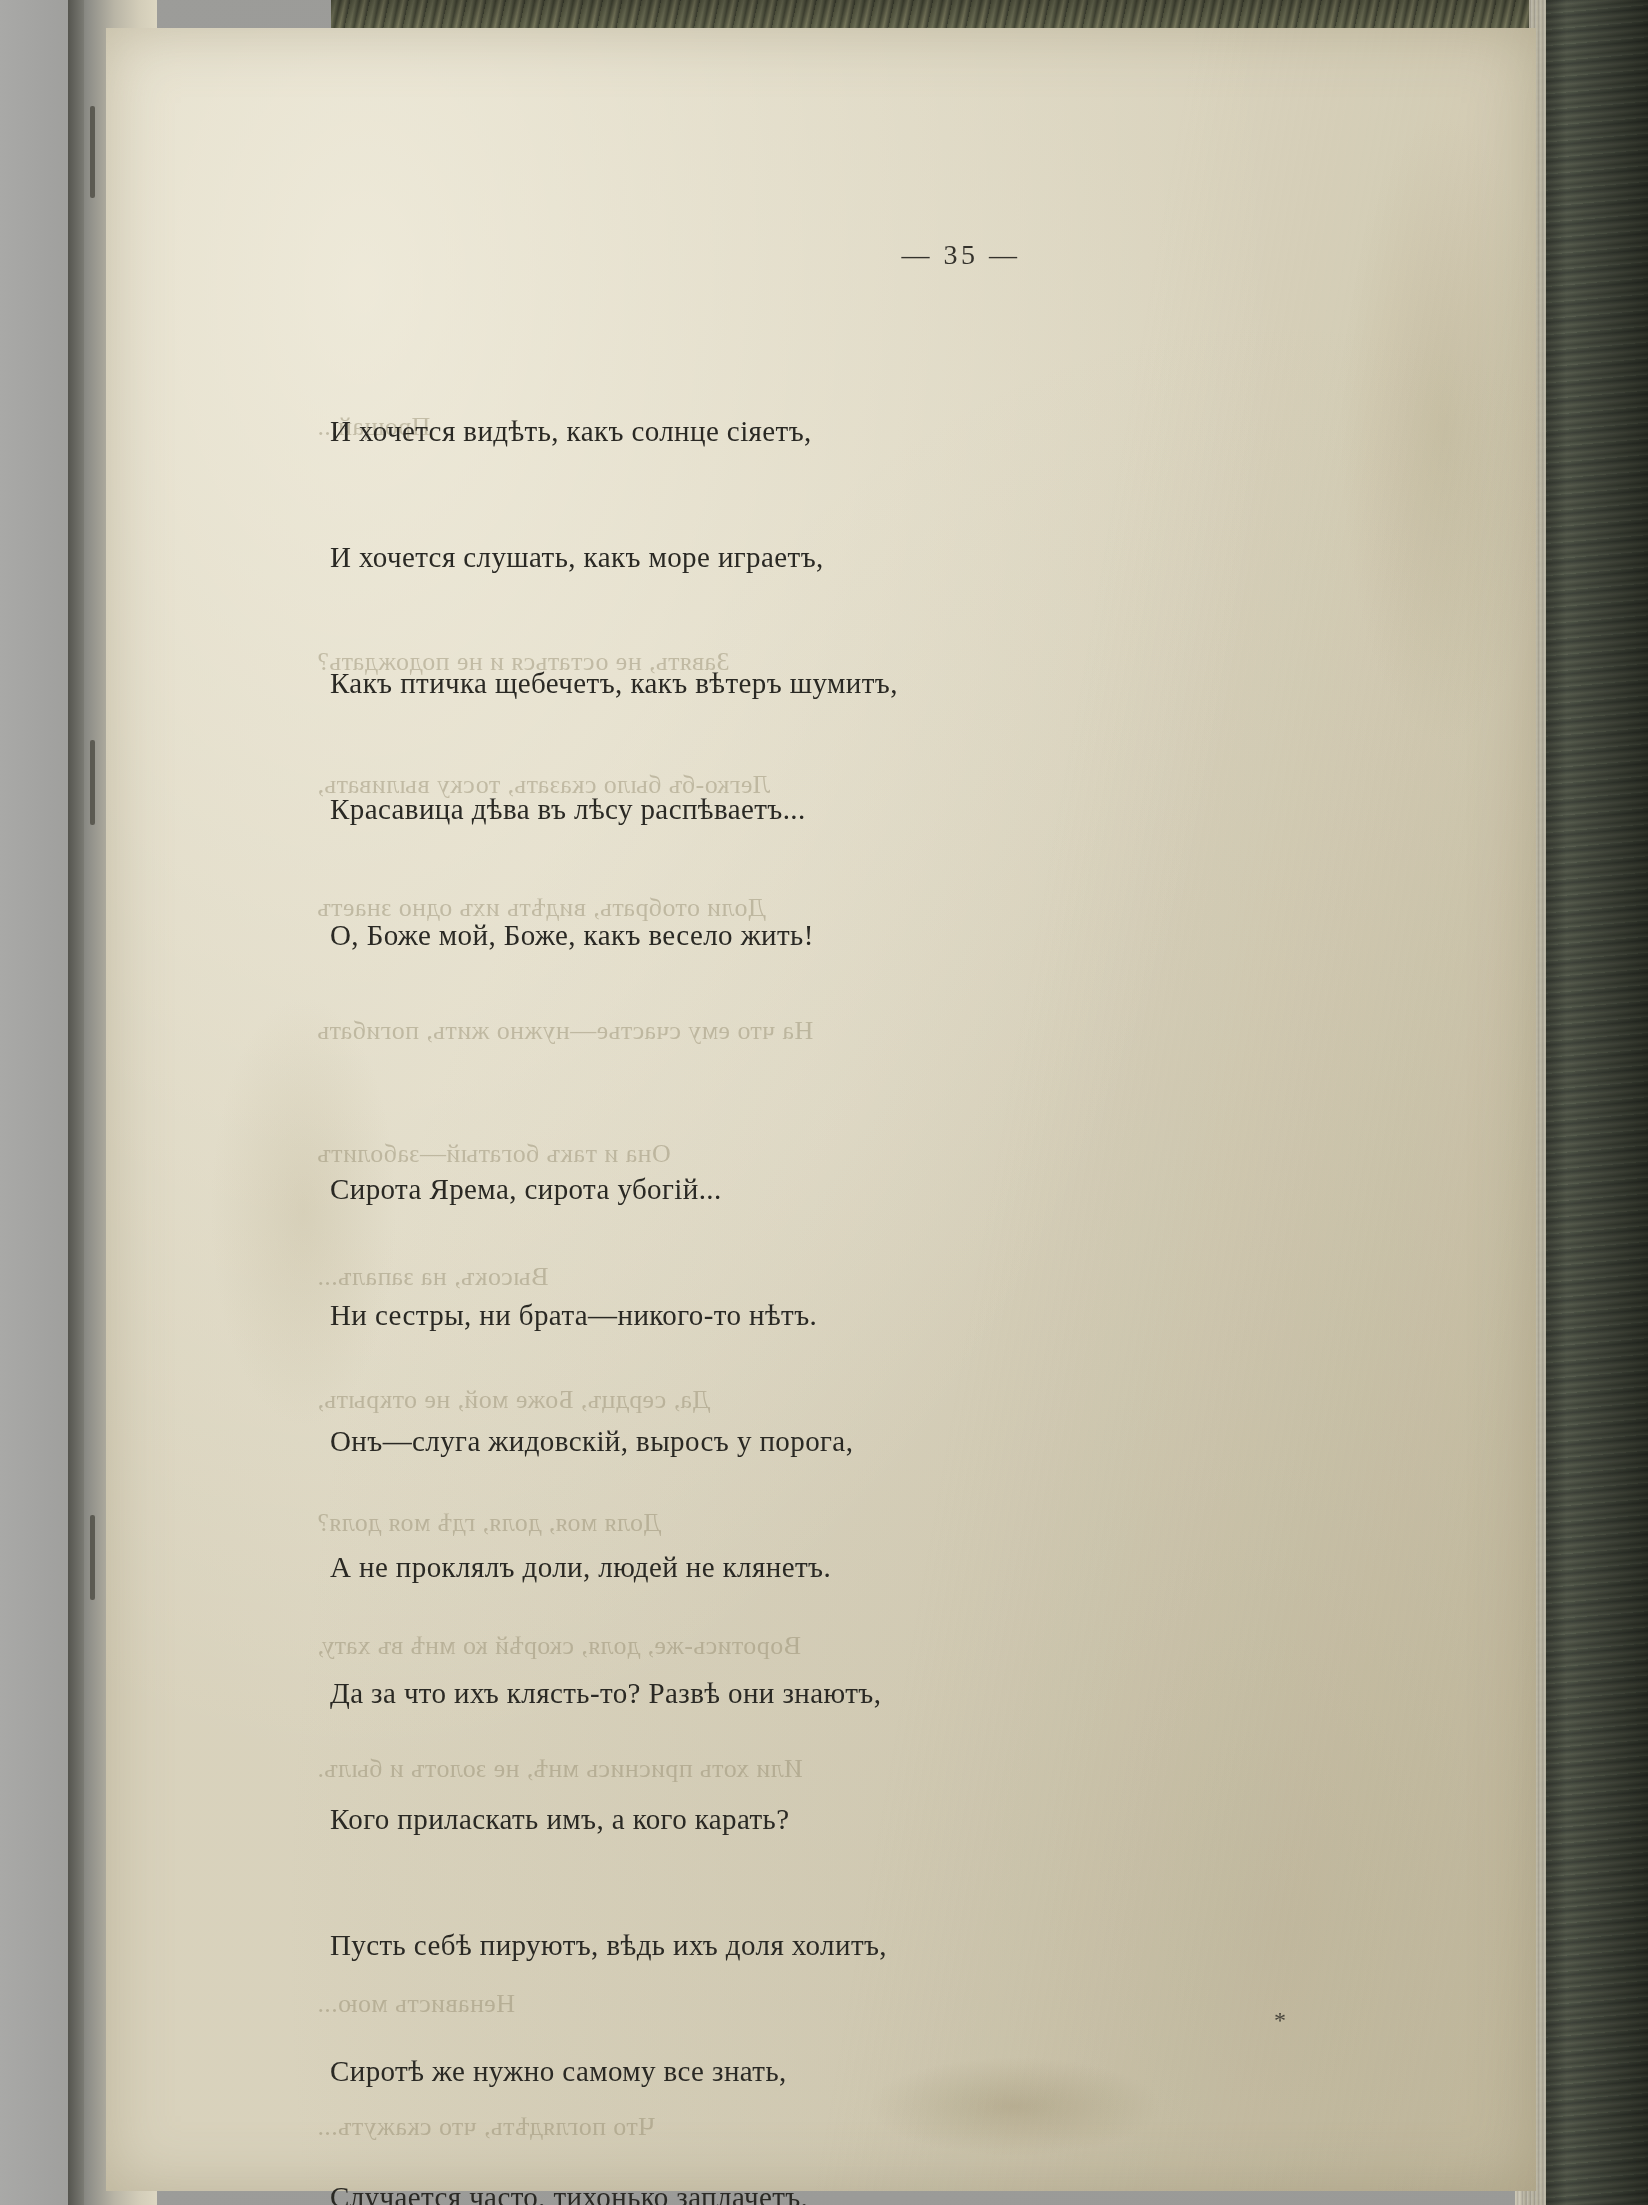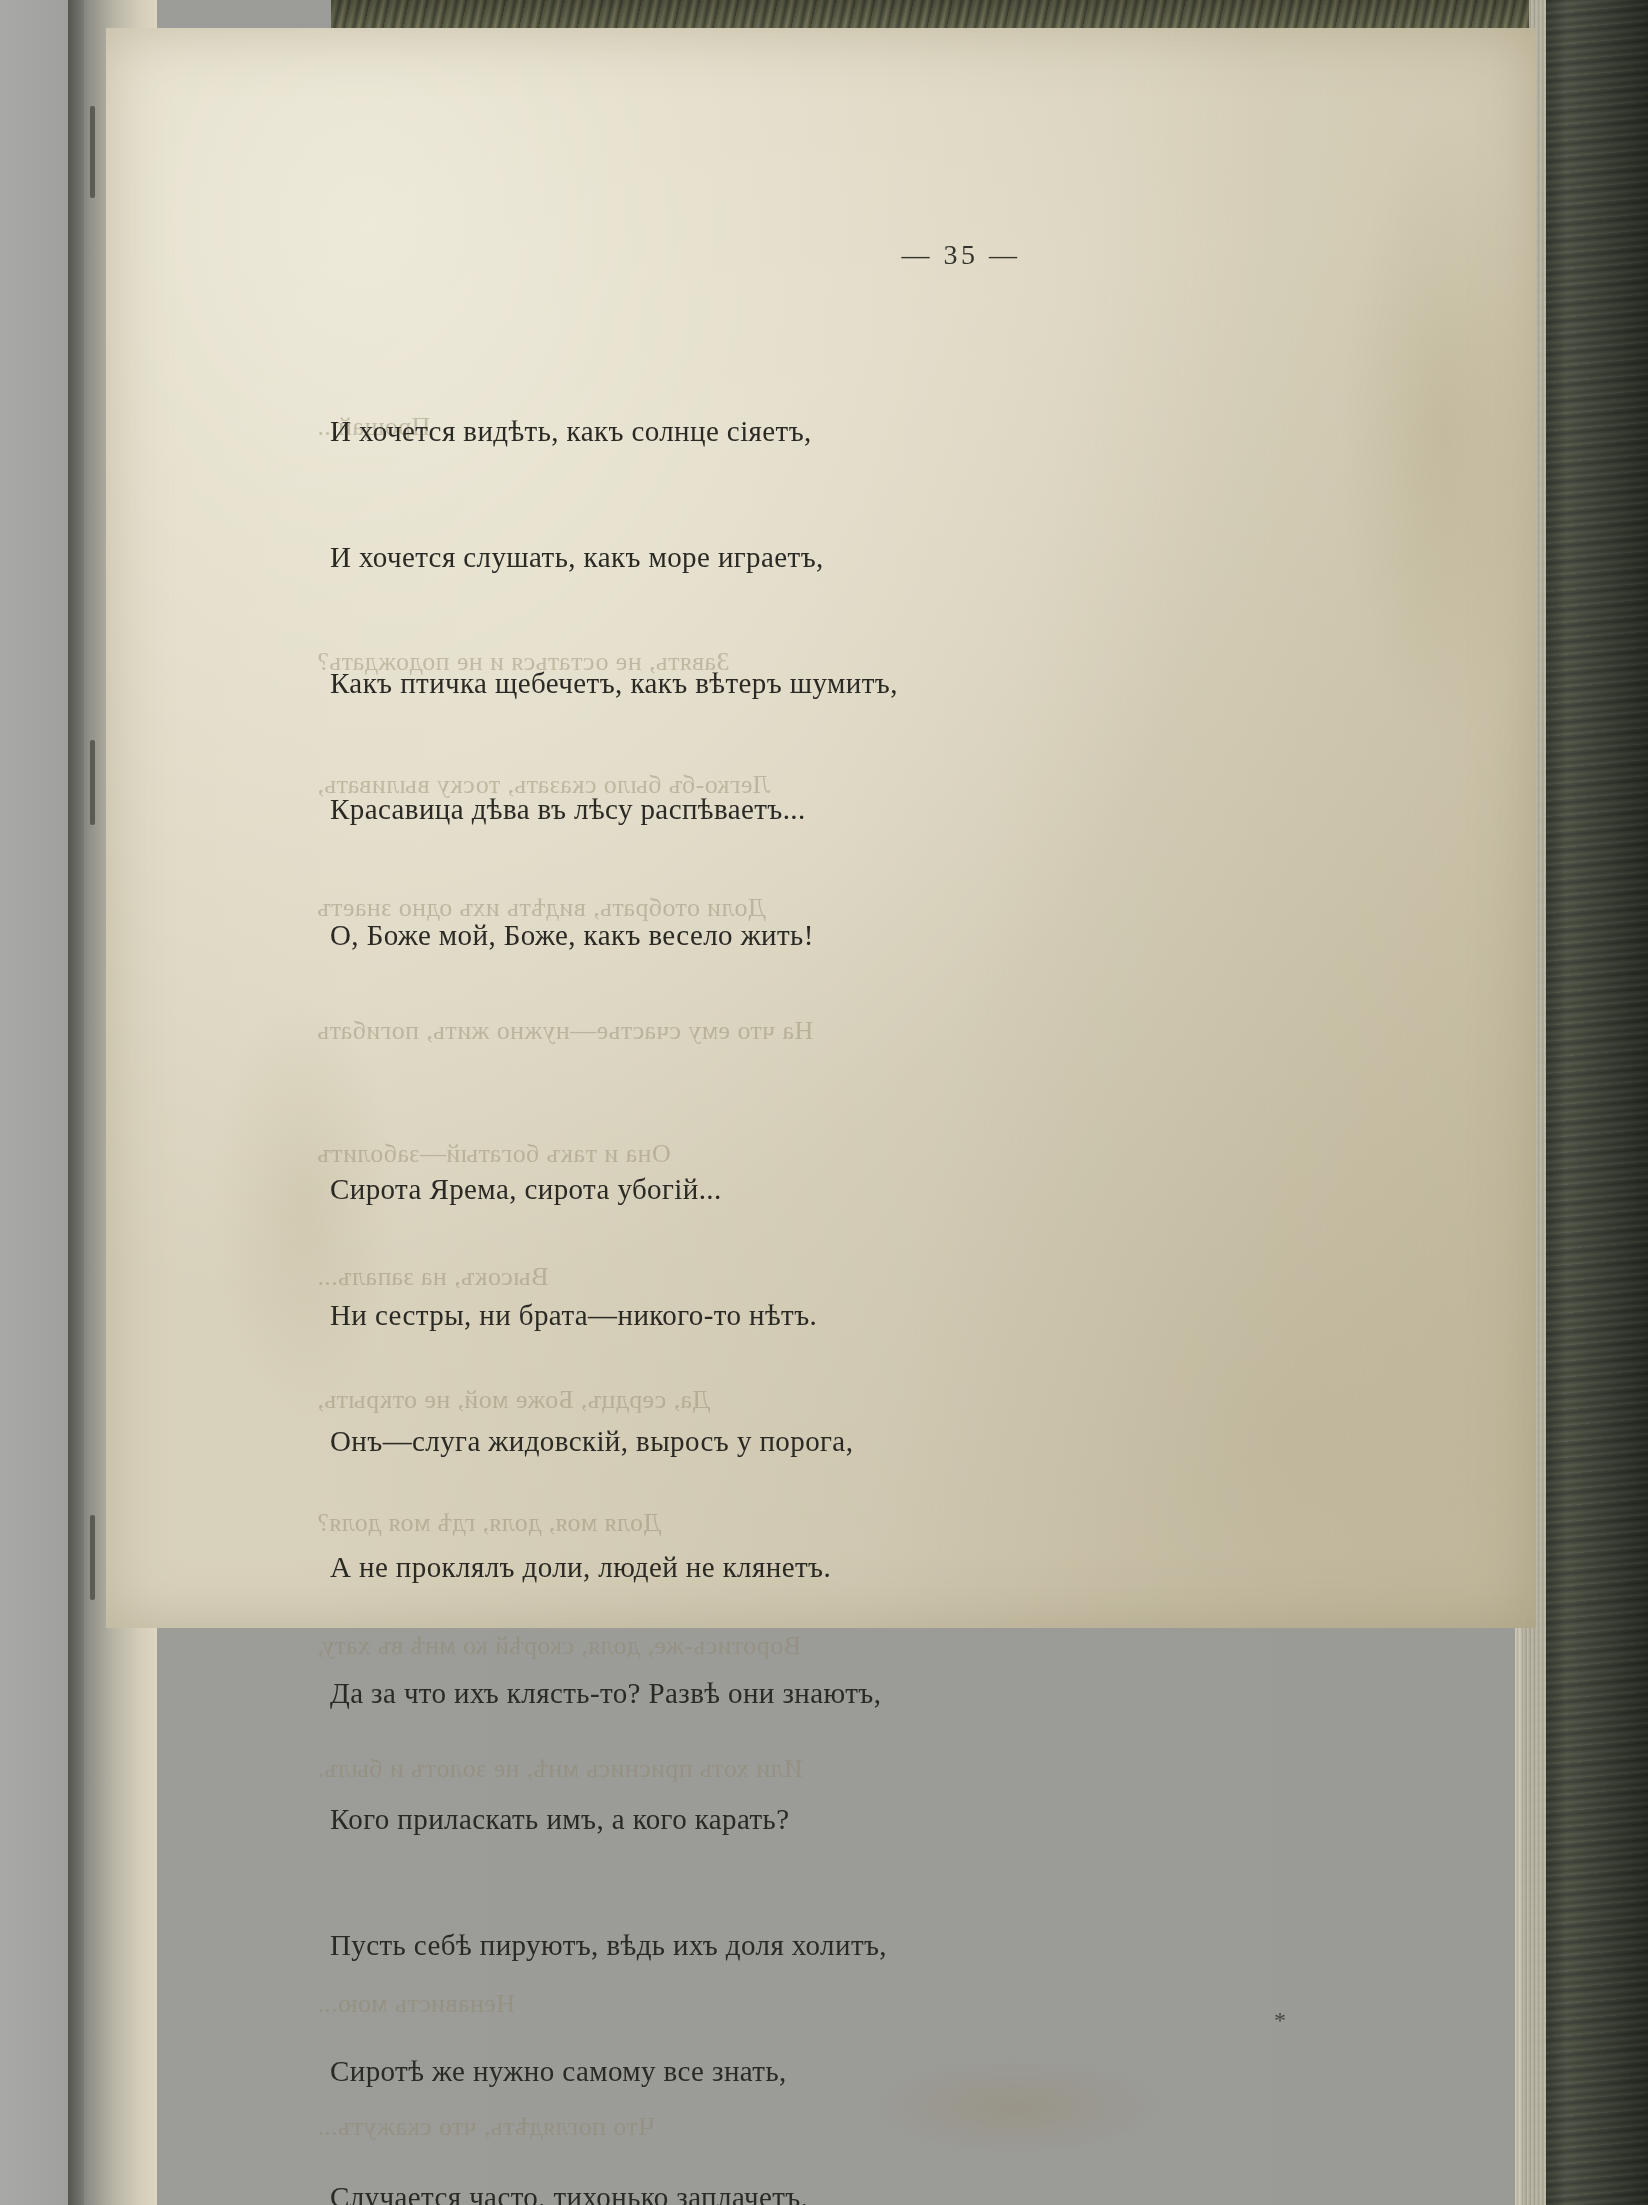--- a/index.html
+++ b/index.html
@@ -98,21 +98,21 @@
     border-radius: 2.1px;
     opacity: 0.8;
   }
 
   
   .paper {
     position: absolute;
     top: 28px;
     left: 106px;
     width: 1430px;
-    height: 1600px;
+    height: 2163px;
     background: #ded8c3;
     background-image:
       radial-gradient(ellipse at 18% 12%, rgba(255,252,240,0.55), rgba(255,252,240,0) 55%),
       radial-gradient(ellipse at 82% 88%, rgba(160,150,120,0.30), rgba(160,150,120,0) 60%),
       radial-gradient(ellipse at 50% 50%, rgba(225,219,200,0.5), rgba(200,192,168,0.25) 70%);
     box-shadow: inset 0 0 63px rgba(150,140,110,0.45);
   }
   .paper-stain-a {
     position: absolute;
     left: 761px;

